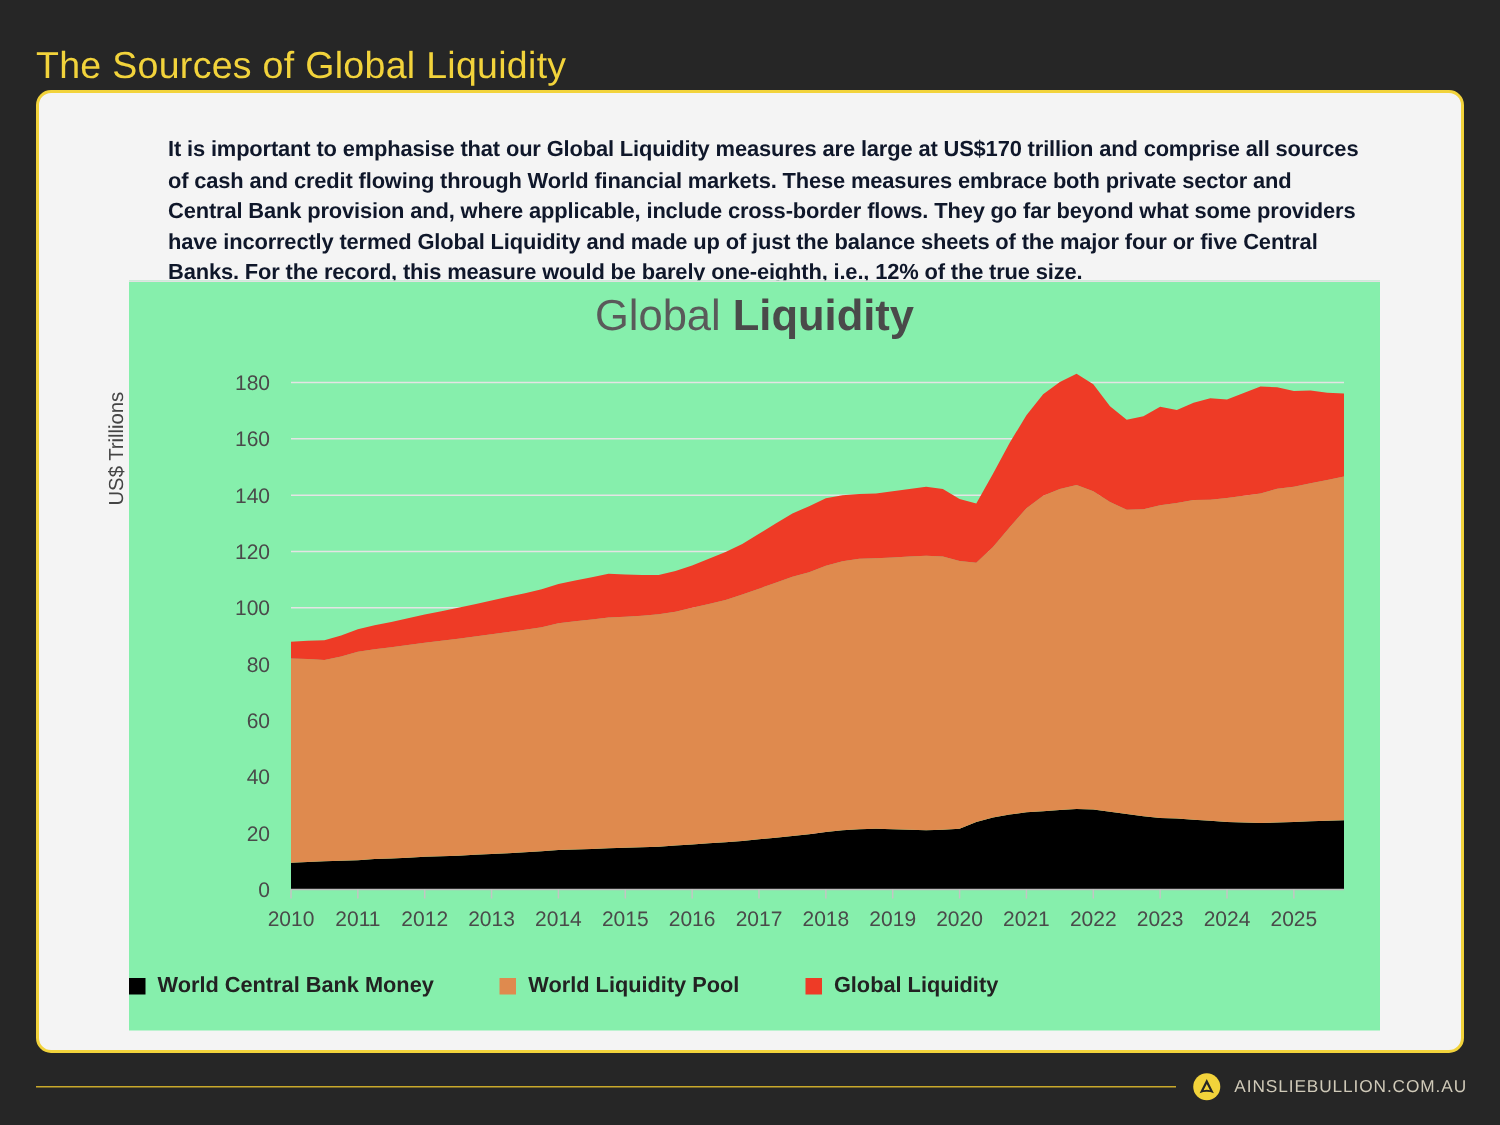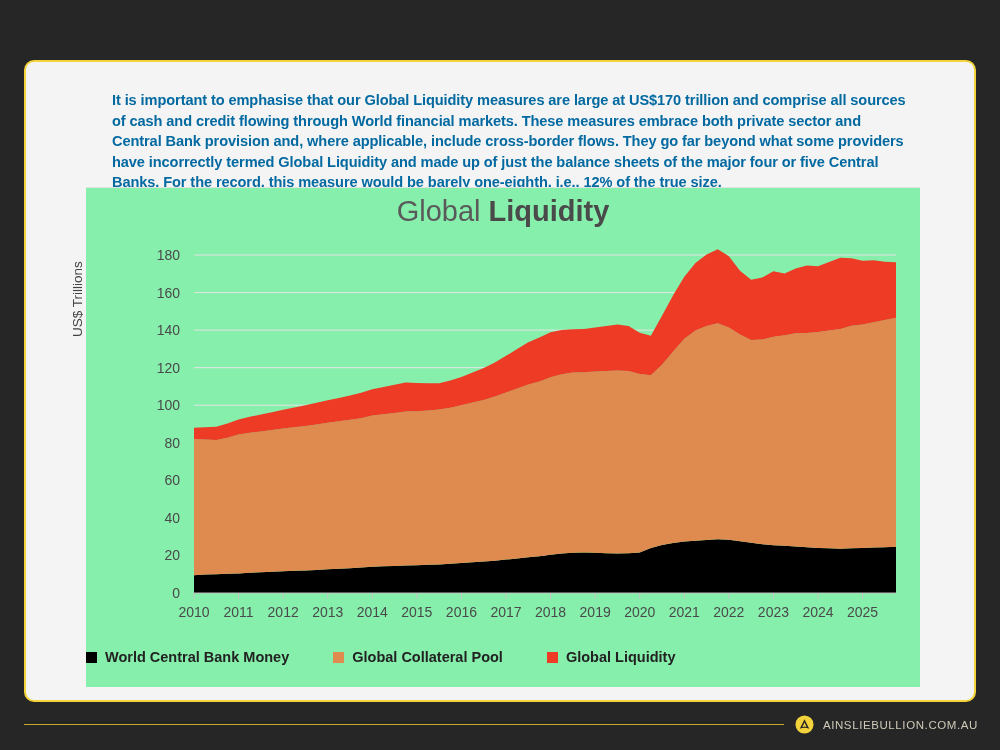--- a/index.html
+++ b/index.html
@@ -21,21 +21,21 @@
     position: absolute; left: 24px; top: 60px;
     width: 952px; height: 642px;
     background: #F4F4F4;
     border: 2px solid #F2D33B;
     border-radius: 10px;
     overflow: hidden;
   }
 
   .body-text {
     position: absolute; left: 86px; top: 28px; width: 800px;
-    font-size: 14.6px; line-height: 20.6px; color: #0369a1; font-weight: 600;
+    font-size: 14.6px; line-height: 20.6px; color: #0f172a; font-weight: 600;
     letter-spacing: -0.1px;
   }
 
   .chart-panel {
     position: absolute; left: 60px; top: 125px;
     width: 834px; height: 500px;
     background: #86efac;
   }
   .chart-panel::before {
     content: ""; position: absolute; left: 0; top: 0;
@@ -79,20 +79,21 @@
   .footer-logo { width: 19px; height: 19px; display: block; }
   .footer-site {
     font-size: 11.5px; color: #CFC9B8; letter-spacing: .6px; white-space: nowrap;
   }
 </style>
 </head>
 <body>
 
 <div id="root">
 
+  <div class="slide-title">The Sources of Global Liquidity</div>
 
   <div class="card">
 
     <div class="body-text">It is important to emphasise that our Global Liquidity measures are large at US$170 trillion and comprise all sources of cash and credit flowing through World financial markets. These measures embrace both private sector and Central Bank provision and, where applicable, include cross-border flows. They go far beyond what some providers have incorrectly termed Global Liquidity and made up of just the balance sheets of the major four or five Central Banks. For the record, this measure would be barely one-eighth, i.e., 12% of the true size.</div>
 
     <div class="chart-panel">
 
       <div class="chart-title">
         <span>Global </span><b>Liquidity</b>
       </div>
@@ -159,21 +160,21 @@
           </svg>
       </div>
 
       <div class="legend" id="legend">
           <div class="legend-item">
             <span class="legend-swatch" style="background: rgb(0, 0, 0);"></span>
             <span class="legend-label">World Central Bank Money</span>
           </div>
           <div class="legend-item">
             <span class="legend-swatch" style="background: rgb(223, 138, 78);"></span>
-            <span class="legend-label">Global Collateral Pool</span>
+            <span class="legend-label">World Liquidity Pool</span>
           </div>
           <div class="legend-item">
             <span class="legend-swatch" style="background: rgb(238, 59, 38);"></span>
             <span class="legend-label">Global Liquidity</span>
           </div>
         </div>
     </div>
 
   </div>
 

